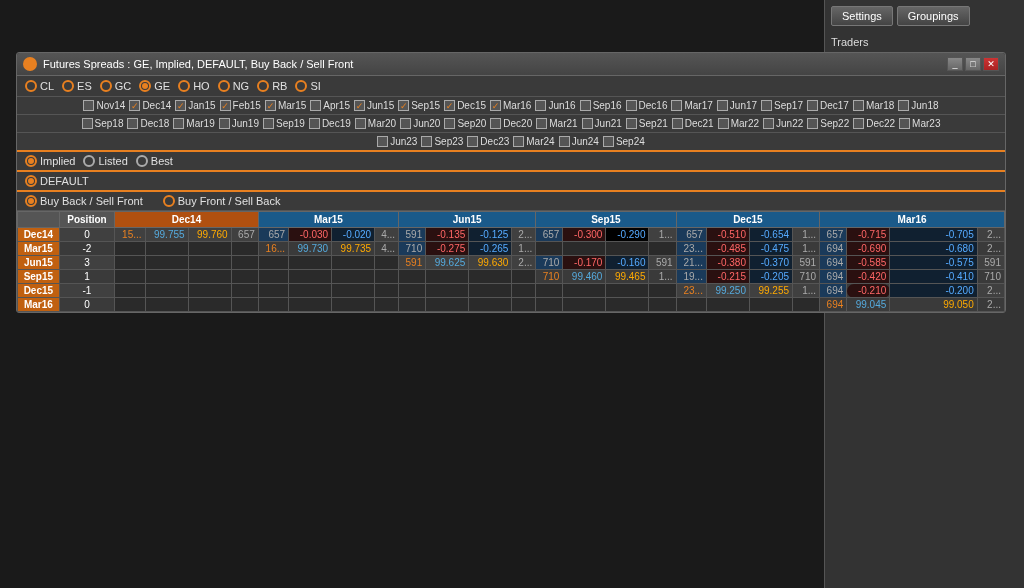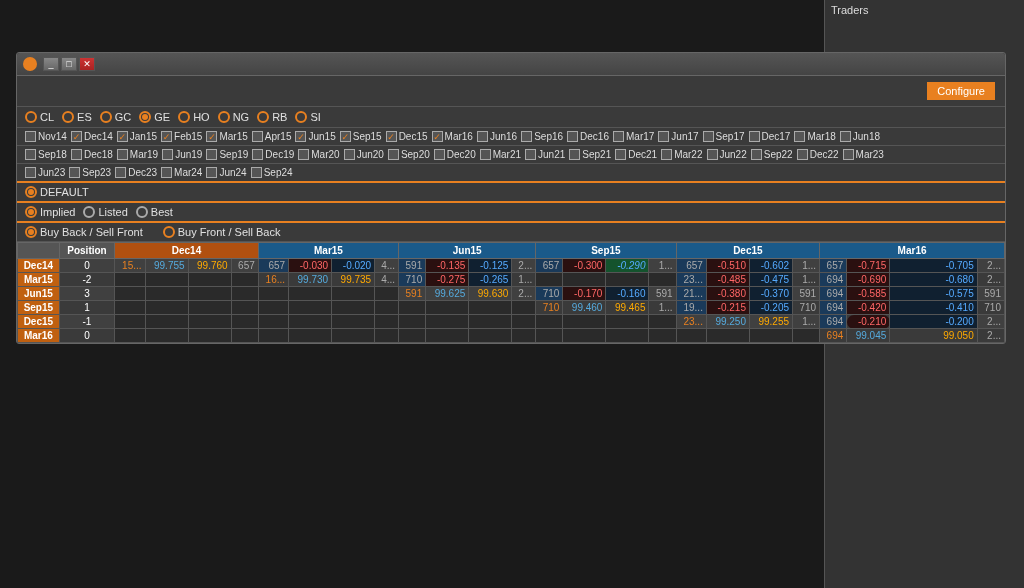--- a/index.html
+++ b/index.html
@@ -129,26 +129,27 @@
     .radio-dot.checked::after {
       content: '';
       width: 6px; height: 6px;
       border-radius: 50%;
       background: #e88020;
     }
     .radio-dot.orange { border-color: #e88020; }
 
     
     .checkbox-row {
-      padding: 3px 8px;
+      padding: 3px 0;
       display: flex;
       flex-wrap: wrap;
       gap: 4px;
       align-items: center;
       border-top: 1px solid #555;
+      justify-content: center;
     }
     .cb-item {
       display: flex; align-items: center; gap: 2px;
       cursor: pointer;
     }
     .cb-box {
       width: 11px; height: 11px;
       border: 1px solid #aaa;
       background: #555;
       display: flex; align-items: center; justify-content: center;
@@ -209,39 +210,41 @@
     ::-webkit-scrollbar { width: 8px; height: 8px; }
     ::-webkit-scrollbar-track { background: #333; }
     ::-webkit-scrollbar-thumb { background: #666; }
   </style>
 </head>
 <body>
 
 <div class="bg-panel"></div>
 
 <div class="right-sidebar">
+  <div class="sidebar-buttons">
+    <button class="sidebar-btn">Settings</button>
+    <button class="sidebar-btn">Groupings</button>
+  </div>
   <div class="sidebar-section">
     <span>Traders</span>
   </div>
 </div>
 
 <div class="main-window">
 
   <div class="window-titlebar">
     <div class="window-icon"></div>
+    <span class="window-title">Futures Spreads : GE, Implied, DEFAULT, Buy Back / Sell Front</span>
     <div class="window-controls">
       <div class="win-btn">_</div>
       <div class="win-btn">□</div>
       <div class="win-btn close">✕</div>
     </div>
   </div>
 
-  <div style="background:#3a3a3a; overflow:hidden; border-bottom:1px solid #555; padding:2px 4px;">
-    <button class="configure-btn">Configure</button>
-  </div>
 
   <div class="toolbar-area">
 
     <div class="radio-item">
       <div class="radio-dot orange"></div>
       <span>CL</span>
     </div>
     <div class="radio-item">
       <div class="radio-dot orange"></div>
       <span>ES</span>
@@ -453,36 +456,36 @@
       </div>
     <div class="cb-item">
         <div class="cb-box"></div>
         <span class="cb-label">Sep24</span>
       </div>
   </div>
 
   <div class="section-row" style="border-top:2px solid #e88020;">
     <div class="radio-item">
       <div class="radio-dot orange checked"></div>
-      <span>DEFAULT</span>
-    </div>
-  </div>
-
-  <div class="section-row" style="border-top:2px solid #e88020;">
-    <div class="radio-item">
-      <div class="radio-dot orange checked"></div>
       <span>Implied</span>
     </div>
     <div class="radio-item">
       <div class="radio-dot"></div>
       <span>Listed</span>
     </div>
     <div class="radio-item">
       <div class="radio-dot"></div>
       <span>Best</span>
+    </div>
+  </div>
+
+  <div class="section-row" style="border-top:2px solid #e88020;">
+    <div class="radio-item">
+      <div class="radio-dot orange checked"></div>
+      <span>DEFAULT</span>
     </div>
   </div>
 
   <div class="section-row" style="border-top:2px solid #e88020;">
     <div class="radio-item">
       <div class="radio-dot orange checked"></div>
       <span>Buy Back / Sell Front</span>
     </div>
     <div class="radio-item">
       <div class="radio-dot orange" style="margin-left:12px;"></div>
@@ -526,26 +529,26 @@
           <td style="color:#5af; background:#102030;">-0.020</td>
           <td style="color:#aaa;">4...</td>
 
           <td style="color:#aaa; background:#1a3a5a;">591</td>
           <td style="color:#f66; background:#2a1010;">-0.135</td>
           <td style="color:#5af; background:#102030;">-0.125</td>
           <td style="color:#aaa;">2...</td>
 
           <td style="color:#aaa; background:#1a3a5a;">657</td>
           <td style="color:#f66; background:#2a1010;">-0.300</td>
-          <td style="color:#5af; background:#14532d;font-style:italic;">-0.290</td>
+          <td style="color:#5af; background:#000000;">-0.290</td>
           <td style="color:#aaa;">1...</td>
 
           <td style="color:#aaa; background:#1a3a5a;">657</td>
           <td style="color:#f66; background:#2a1010;">-0.510</td>
-          <td style="color:#5af; background:#102030;">-0.602</td>
+          <td style="color:#5af; background:#102030;">-0.654</td>
           <td style="color:#aaa;">1...</td>
 
           <td style="color:#aaa; background:#1a3a5a;">657</td>
           <td style="color:#f66; background:#2a1010;">-0.715</td>
           <td style="color:#5af; background:#102030;">-0.705</td>
           <td style="color:#aaa;">2...</td>
         </tr>
 
         <tr>
           <td class="row-label">Mar15</td>

